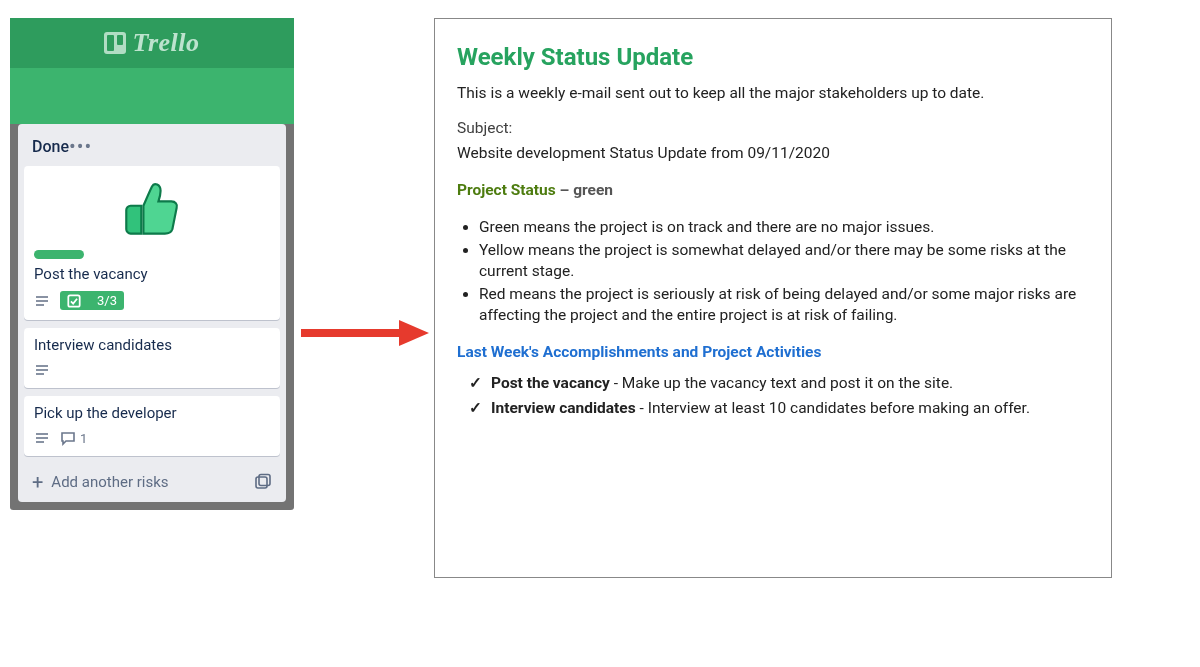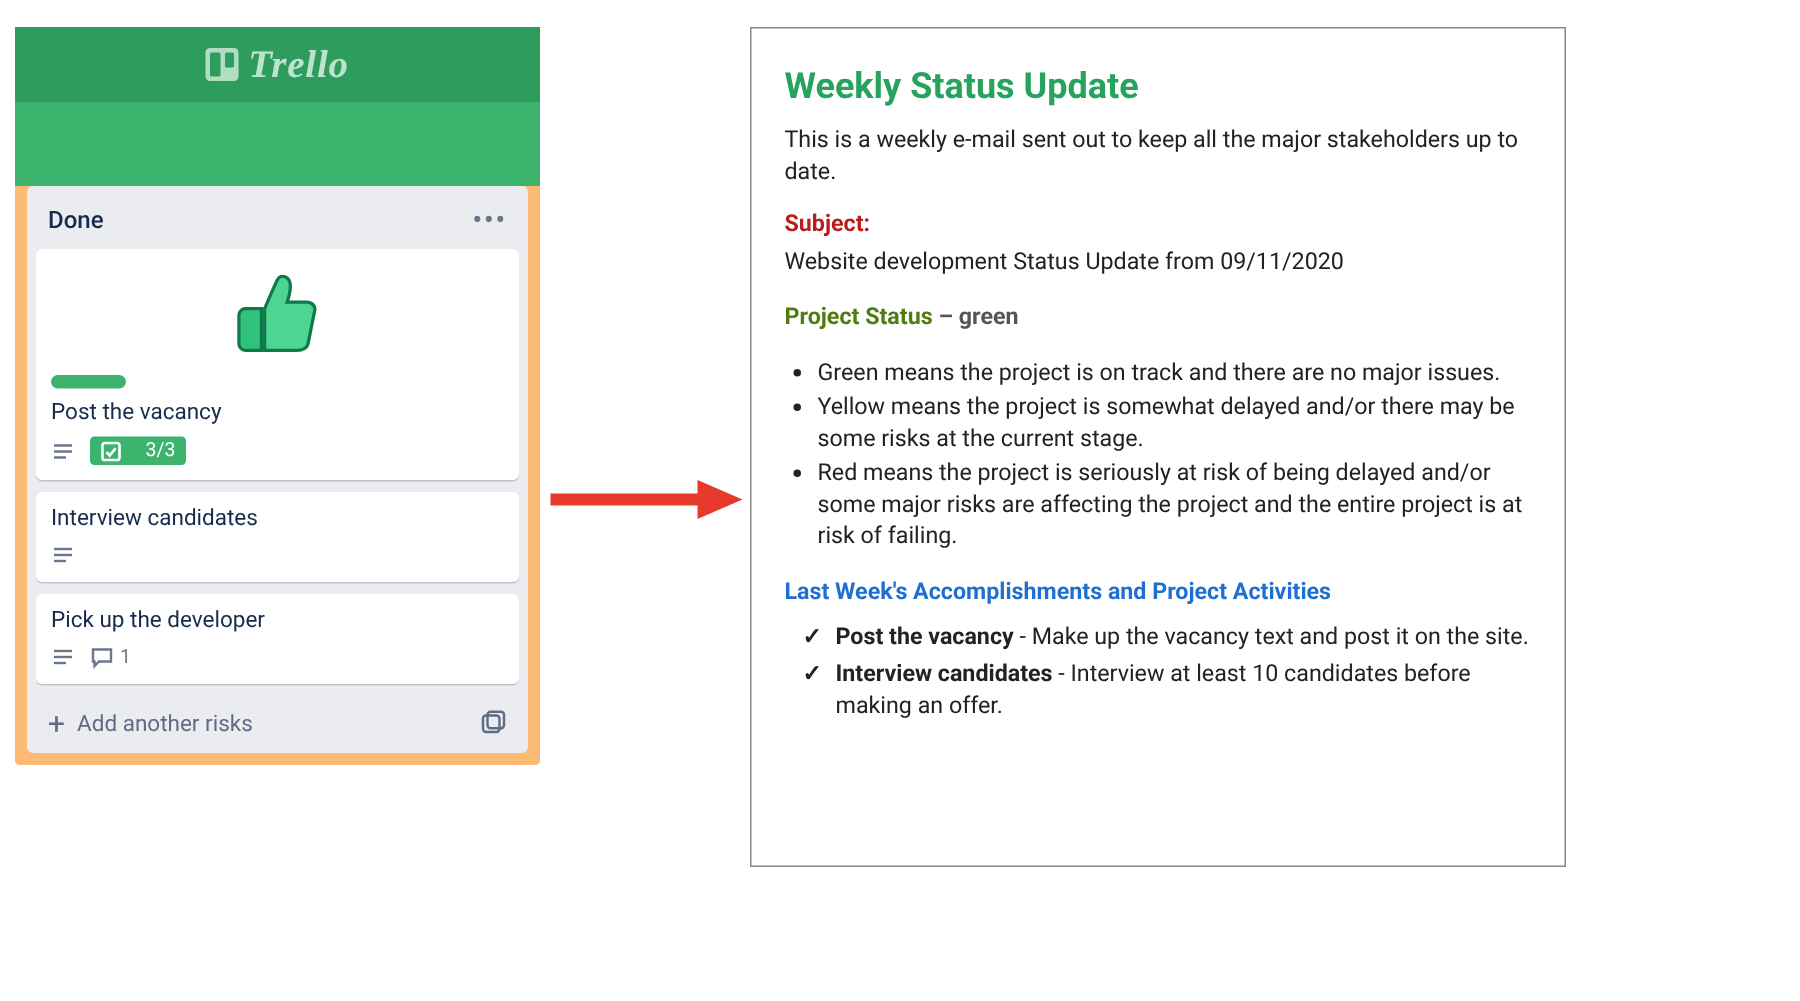--- a/index.html
+++ b/index.html
@@ -10,22 +10,22 @@
     height: 667px;
     position: relative;
   }
   .container {
     display: flex;
     align-items: flex-start;
     padding: 18px 10px 10px 10px;
   }
   
   .trello-wrapper {
-    width: 350px;
-    background: #fdba74;
+    width: 284px;
+    background: #737373;
     border-radius: 3px;
     padding-bottom: 8px;
   }
   .trello-header {
     background: #2e9c5d;
     height: 50px;
     display: flex;
     align-items: center;
     justify-content: center;
   }
@@ -57,21 +57,20 @@
   }
   .list {
     margin: 0 8px;
     background: #ebecf0;
     border-radius: 4px;
     padding: 6px 6px 8px 6px;
   }
   .list-head {
     display: flex;
     align-items: center;
-    justify-content: space-between;
     padding: 6px 8px 10px 8px;
   }
   .list-title {
     color: #172b4d;
     font-size: 16px;
     font-weight: 500;
   }
   .dots { color:#6b778c; font-size:20px; line-height:1; letter-spacing:1px; cursor:pointer; }
 
   .card {
@@ -118,37 +117,37 @@
   
   .arrow {
     width: 140px;
     display:flex; align-items:center; justify-content:center;
     margin-top: 300px;
   }
   .arrow svg { width: 130px; height: 30px; }
 
   
   .doc {
-    width: 544px;
+    width: 678px;
     border: 1px solid #888;
     padding: 22px 22px 30px 22px;
     font-size: 15.5px;
     color: #222;
     line-height: 1.35;
     min-height: 560px;
   }
   .doc h1 {
     color: #27a35f;
     font-size: 24px;
     font-weight: 700;
     margin-bottom: 10px;
   }
   .doc .intro { margin-bottom: 14px; }
   .subject-label {
-    color:#b91c1c; font-weight:700; margin-bottom:4px;
+    color:#404040; font-weight:400; margin-bottom:4px;
   }
   .subject-value { margin-bottom: 16px; }
   .blue-label { color:#4d7c0f; font-weight:700;margin-top:47px; }
   .status-line { margin-bottom: 14px; }
   .status-line .suffix { color:#555; font-weight:700; }
   .bullets { list-style: disc; padding-left: 22px; margin-bottom:16px;margin-top:16px;}
   .bullets li { margin-bottom: 2px; }
   .section-heading { color:#1f6fd1; font-weight:700; margin: 10px 0 10px 0;}
   .checks { list-style:none; padding-left: 34px;}
   .checks li { margin-bottom:4px; position:relative;}

